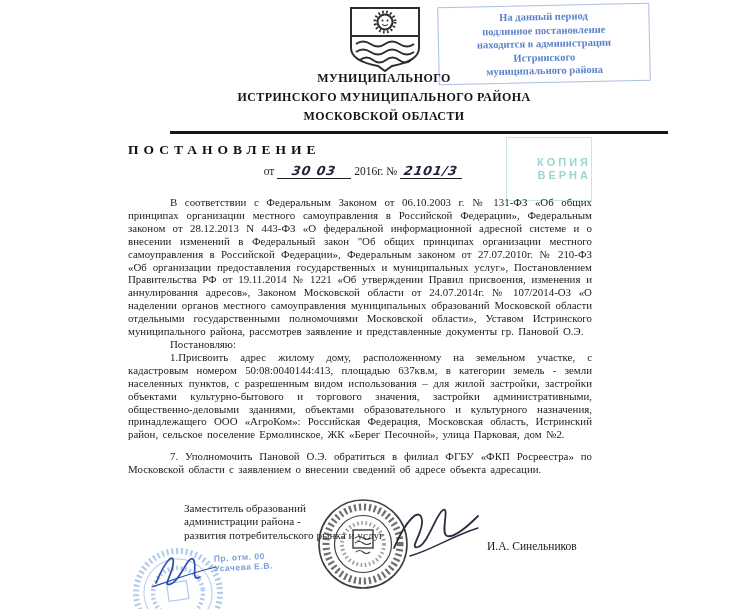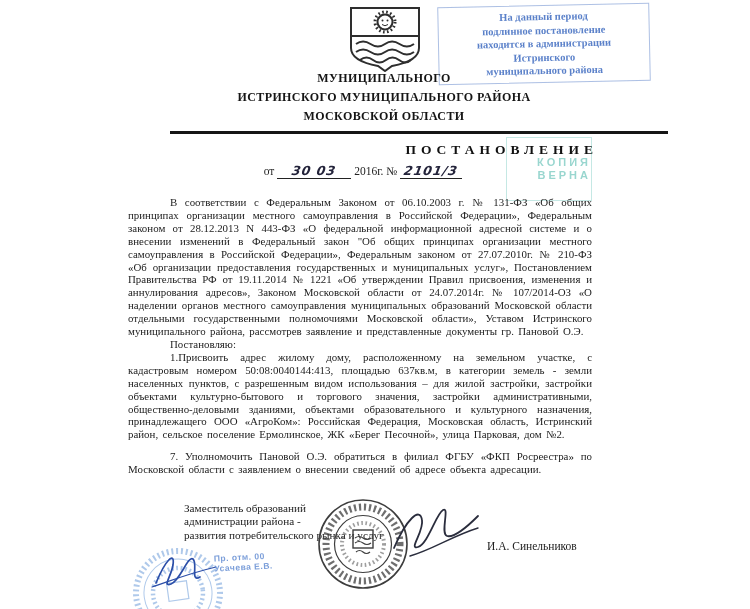--- a/index.html
+++ b/index.html
@@ -15,21 +15,21 @@
   .org div{margin-bottom:4px;}
   
   .reg-stamp{
     position:absolute; left:438px; top:5px; width:206px; padding:4px 2px;
     border:1.5px solid rgba(74,116,196,.5); transform:rotate(-1.2deg);
     text-align:center; font-weight:bold; font-size:10.5px; line-height:13.5px;
     color:#4a74c4; opacity:.9;
   }
   
   .rule{position:absolute; left:170px; top:131px; width:498px; height:3px; background:#161616;}
-  .title{position:absolute; left:128px; top:142px; width:470px; text-align:right;
+  .title{position:absolute; left:128px; top:142px; width:470px; text-align:left;
          font-weight:bold; font-size:13.5px; letter-spacing:5px; color:#111;}
   .copy-stamp{
     position:absolute; left:506px; top:137px; width:84px; padding:18px 0;
     border:1px solid rgba(88,190,178,.35); text-align:right;
     font-family:"Liberation Sans", sans-serif; font-weight:bold; font-size:11px;
     letter-spacing:3px; line-height:13px; color:rgba(70,180,168,.55);
   }
   .date-line{position:absolute; left:128px; top:163px; width:470px; text-align:center; font-size:11.5px; color:#222;}
   .hand{
     display:inline-block; font-family:"DejaVu Sans", sans-serif; font-style:italic; font-weight:bold;

